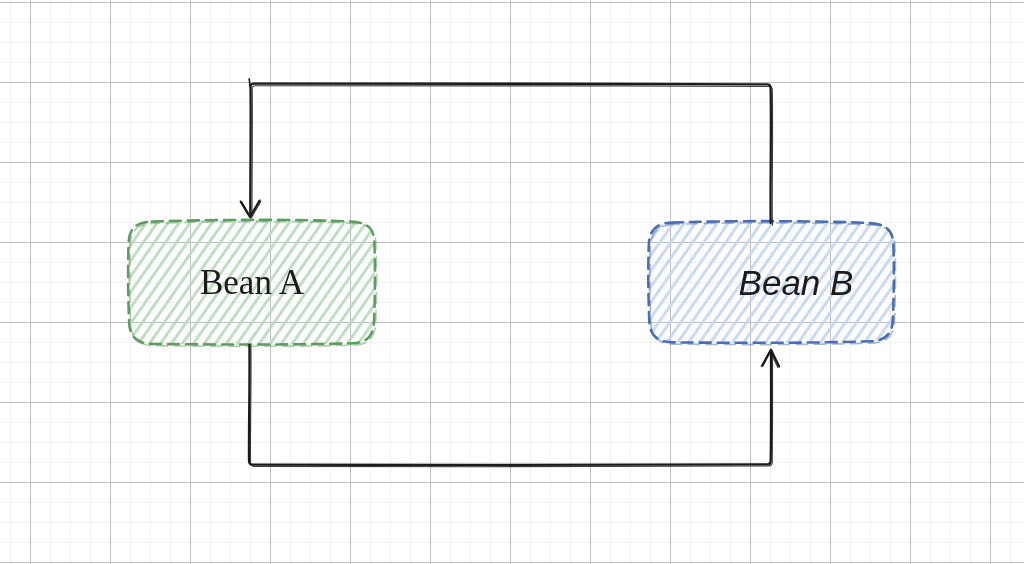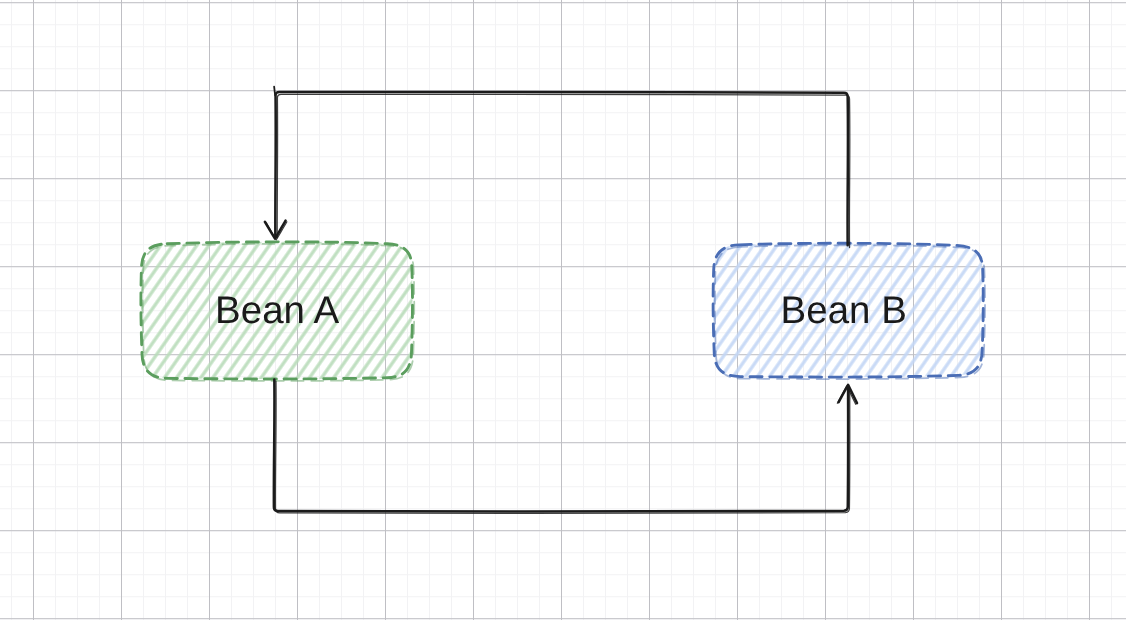--- a/index.html
+++ b/index.html
@@ -73,17 +73,17 @@
     </g>
 
     <g fill="none" stroke-linecap="round" stroke-linejoin="round">
       <path d="M 249.4 345 C 249.9 384 248.7 423 249 460.8 C 249 463.4 250.1 464.6 252.7 464.6 C 424 465.4 596 464.9 767.1 464.3 C 769.6 464.2 770.7 463 770.7 460.4 C 771.2 424 771 388 771 352" stroke-width="2.3" stroke="#1b1b1b"></path>
       <path d="M 249.4 345 C 249.9 384 248.7 423 249 460.8 C 249 463.4 250.1 464.6 252.7 464.6 C 424 465.4 596 464.9 767.1 464.3 C 769.6 464.2 770.7 463 770.7 460.4 C 771.2 424 771 388 771 352" transform="translate(1.5,1.7)" stroke-width="1.15" opacity="0.85" stroke="#1b1b1b"></path>
       <path d="M 762.4 365.6 C 765.3 360.3 768.1 355.1 771 349.8 C 773.7 355.4 776.4 361 779.1 366.5" stroke-width="2.3" stroke="#1b1b1b"></path>
       <path d="M 762.4 365.6 C 765.3 360.3 768.1 355.1 771 349.8 C 773.7 355.4 776.4 361 779.1 366.5" transform="translate(-1.2,1)" stroke-width="1.1" opacity="0.85" stroke="#1b1b1b"></path>
     </g>
   </svg>
 
-  <div class="node-label" style="left:252px; top:283px;">Bean A</div>
+  <div class="node-label" style="left:252px; top:283px;font-family:Liberation Serif, serif;">Bean A</div>
 
-  <div class="node-label" style="left:767px; top:283px;">Bean B</div>
+  <div class="node-label" style="left:796px; top:283px;font-style:italic;">Bean B</div>
 
 </div>
 
 </body></html>

